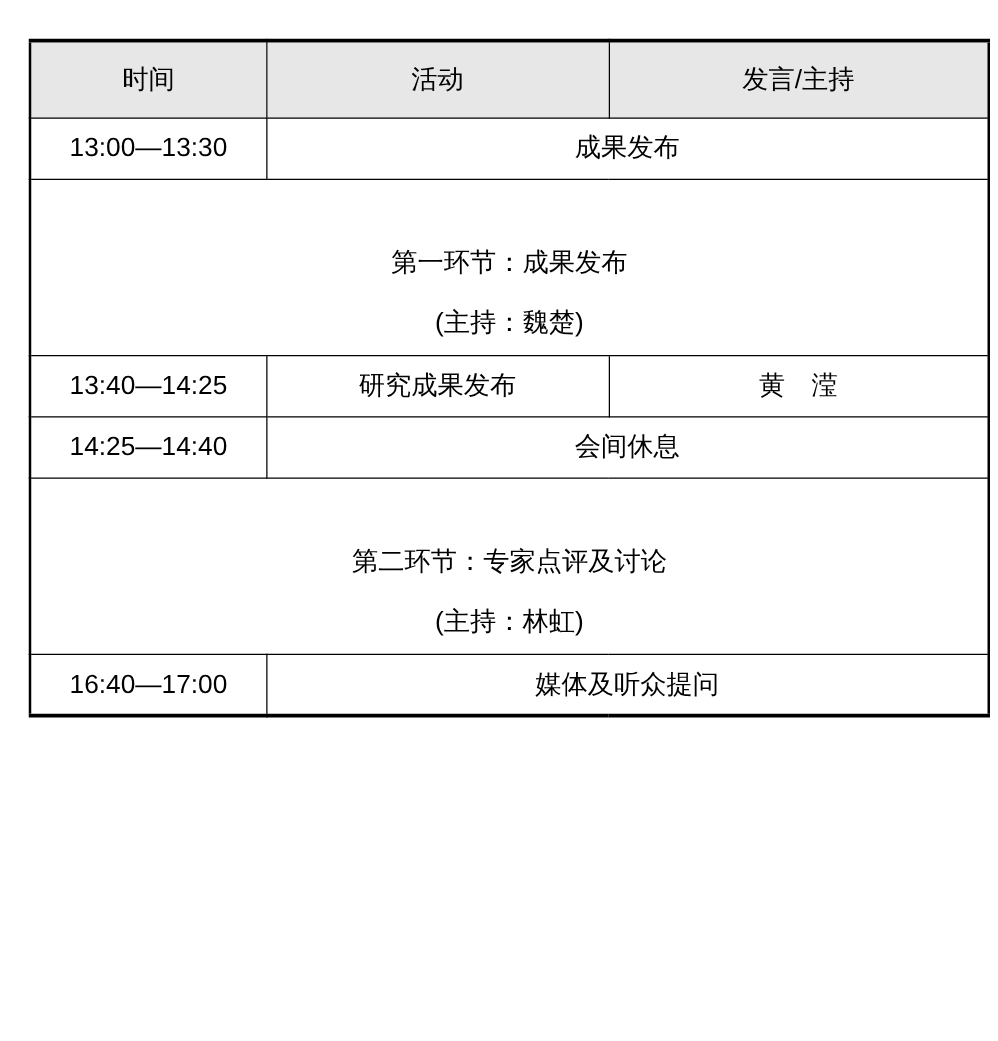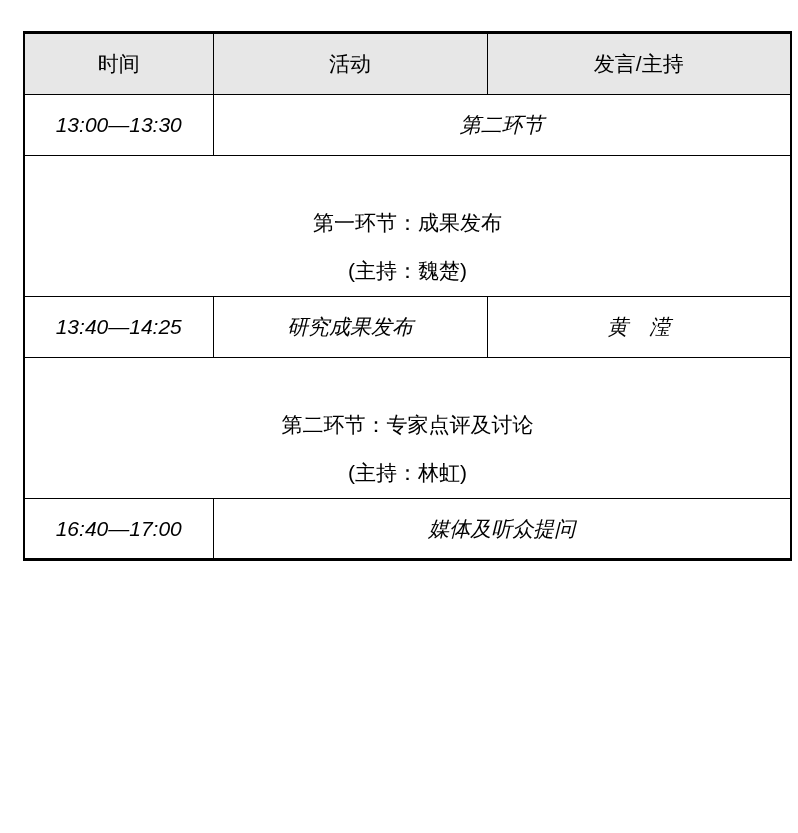--- a/index.html
+++ b/index.html
@@ -37,21 +37,21 @@
     padding: 0;
     line-height: 24px;
     overflow: hidden;
   }
   table.agenda thead tr { height: 62px; }
   table.agenda thead th {
     background: var(--header-bg);
     font-weight: 400;
     margin-left: 15px;
   }
-  tr.row-normal { height: 61px; font-style: italic; }
+  tr.row-normal { height: 49px; }
   tr.row-section { height: 141px; }
   td.section-cell { vertical-align: top; }
   .section-inner {
     padding-top: 42px;
     display: flex;
     flex-direction: column;
     align-items: center;
     row-gap: 24px;
   }
 </style>
@@ -67,34 +67,38 @@
   <thead>
     <tr>
       <th>时间</th>
       <th>活动</th>
       <th>发言/主持</th>
     </tr>
   </thead>
   <tbody>
     <tr class="row-normal">
       <td>13:00—13:30</td>
-      <td colspan="2">第二环节</td>
+      <td colspan="2">成果发布</td>
     </tr>
     <tr class="row-section">
       <td colspan="3" class="section-cell">
         <div class="section-inner">
           <div>第一环节：成果发布</div>
           <div>(主持：魏楚)</div>
         </div>
       </td>
     </tr>
     <tr class="row-normal">
       <td>13:40—14:25</td>
       <td>研究成果发布</td>
       <td>黄　滢</td>
+    </tr>
+    <tr class="row-normal">
+      <td>14:25—14:40</td>
+      <td colspan="2">会间休息</td>
     </tr>
     <tr class="row-section">
       <td colspan="3" class="section-cell">
         <div class="section-inner">
           <div>第二环节：专家点评及讨论</div>
           <div>(主持：林虹)</div>
         </div>
       </td>
     </tr>
     <tr class="row-normal">

